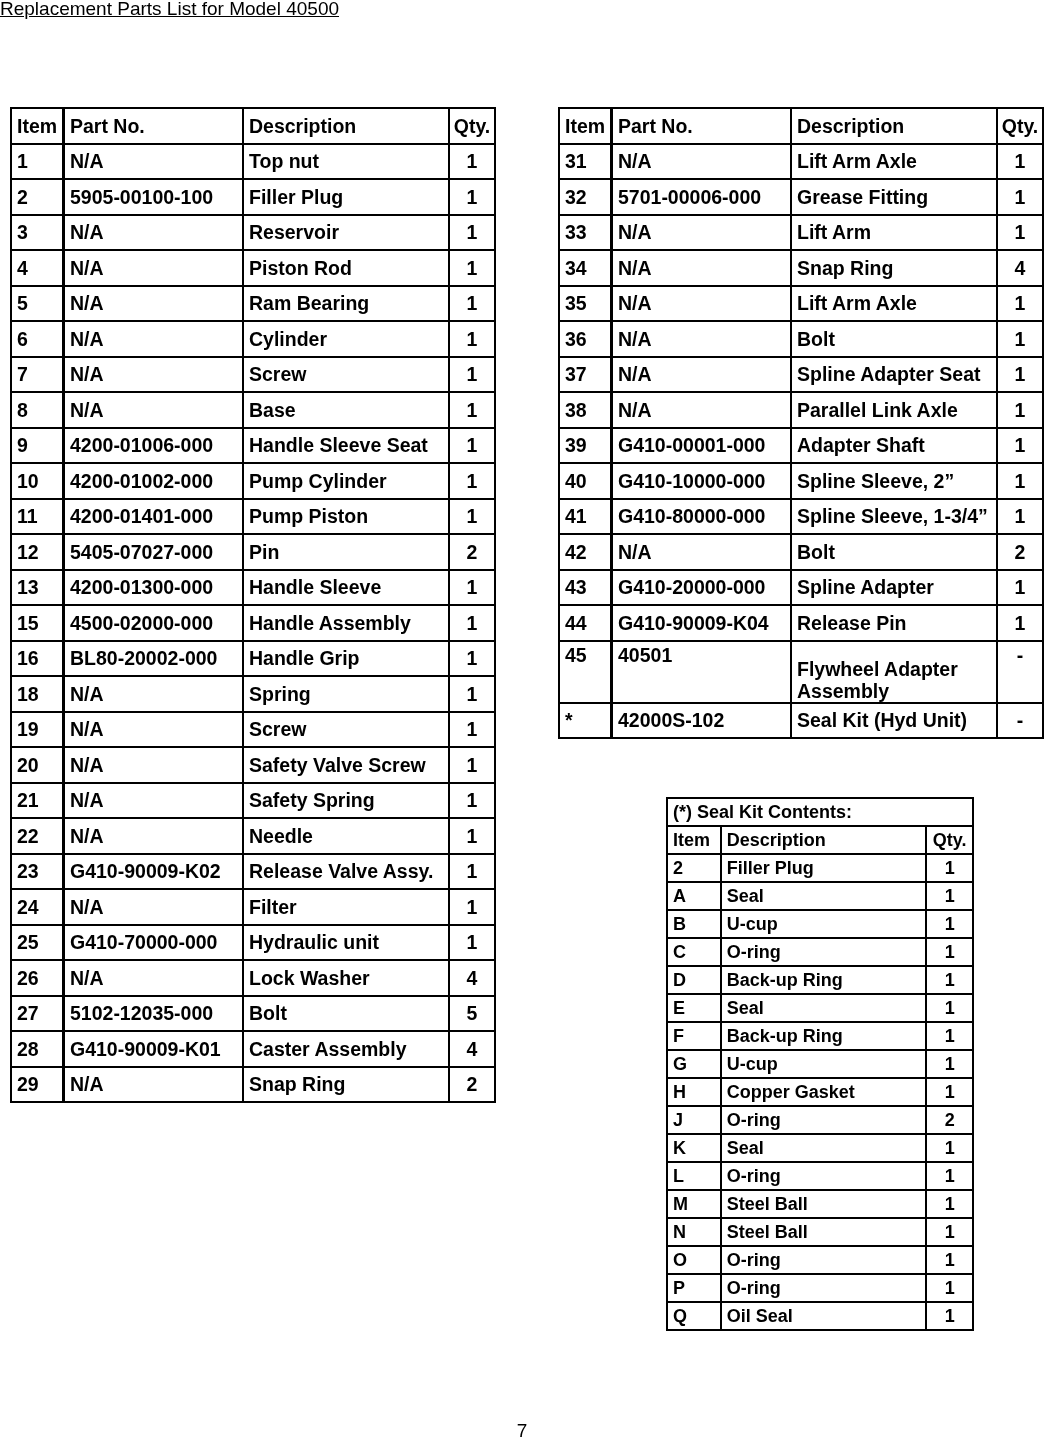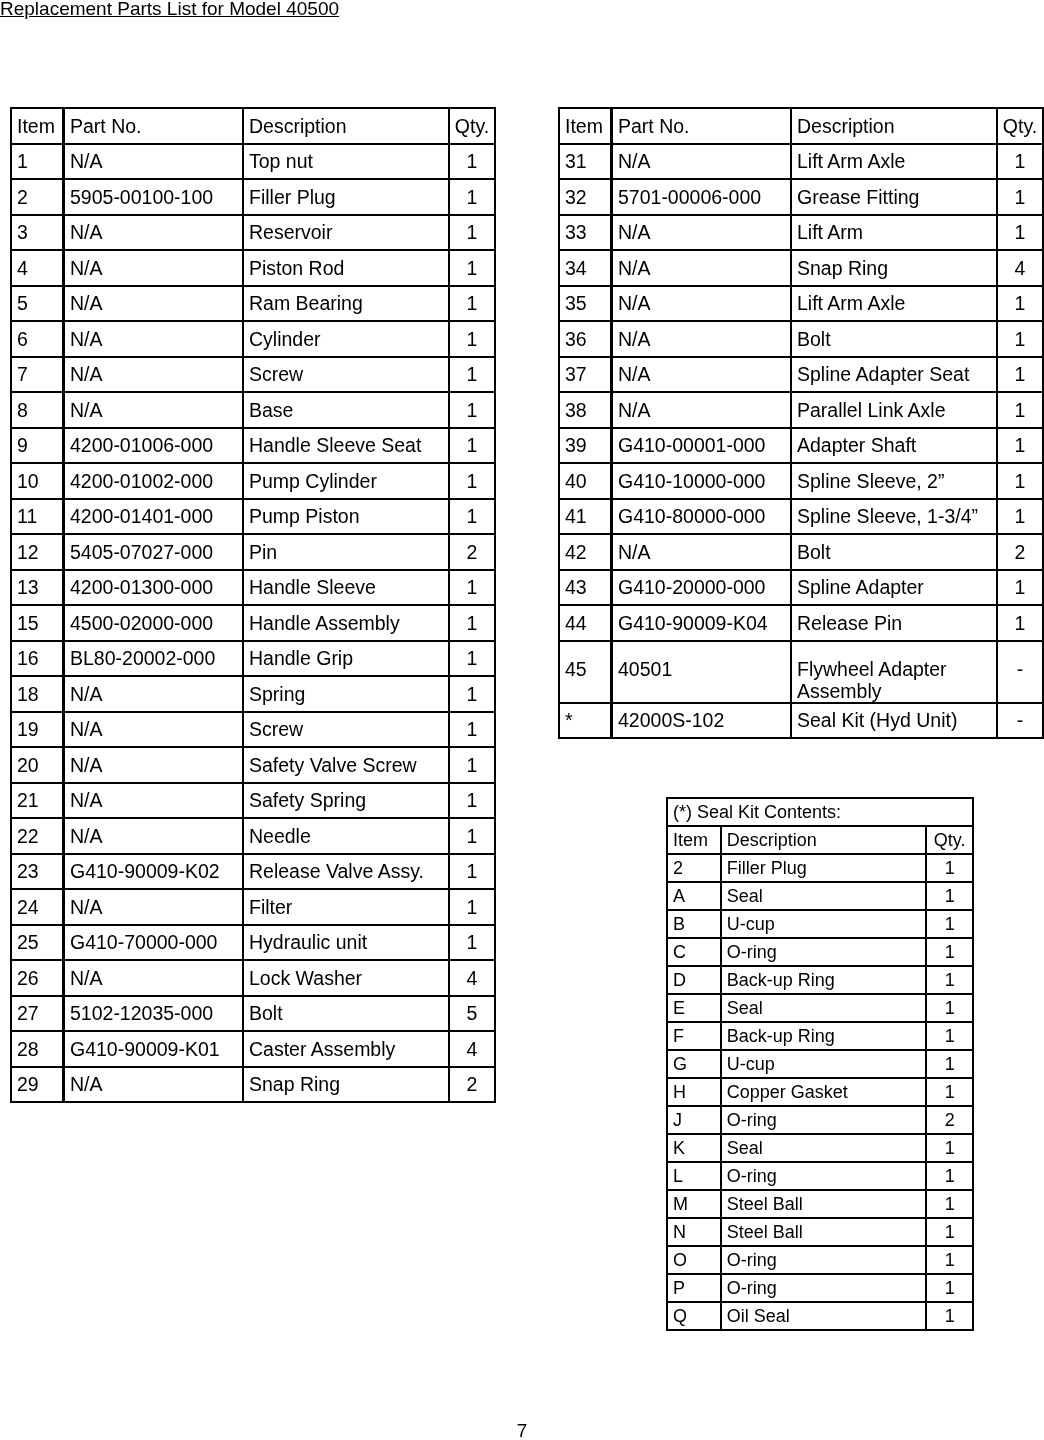--- a/index.html
+++ b/index.html
@@ -4,28 +4,28 @@
 <style>
   html, body { margin: 0; padding: 0; background: #ffffff; }
   body {
     width: 1044px; height: 1440px; position: relative; overflow: hidden;
     font-family: "Liberation Sans", sans-serif; color: #000;
   }
   .page-title {
     position: absolute; left: 0; top: -2px;
     font-size: 19px; text-decoration: underline; line-height: 22px;
   }
-  table { border-collapse: collapse; position: absolute; }
+  table { border-collapse: collapse; position: absolute; font-weight: bold; }
   td {
     border: 2px solid #000; padding: 0 0 0 5px; font-size: 19.5px;
     height: 33.5px; vertical-align: middle; white-space: nowrap; line-height: 22px;
   }
   td.q { text-align: center; padding: 0; }
   td.wrap { white-space: normal; vertical-align: top; padding-top: 16px; }
-  td.top { vertical-align: top; padding-top: 16px; }
+  td.top { vertical-align: top; padding-top: 2px; }
   #left-table { left: 10px; top: 107px; width: 486px; }
   #right-table { left: 558px; top: 107px; width: 486px; }
   #left-table td.c0, #right-table td.c0 { width: 45px; border-right-width: 3px; }
   #left-table td.c1 { width: 172px; }
   #right-table td.c1 { width: 172px; }
   #left-table td.c2 { width: 199px; }
   #right-table td.c2 { width: 199px; }
   #seal-table { left: 666px; top: 797px; width: 308px; border-radius: 13px; }
   #seal-table td { font-size: 18px; height: 26px; line-height: 20px; }
   #seal-table td.c0 { width: 46px; }

